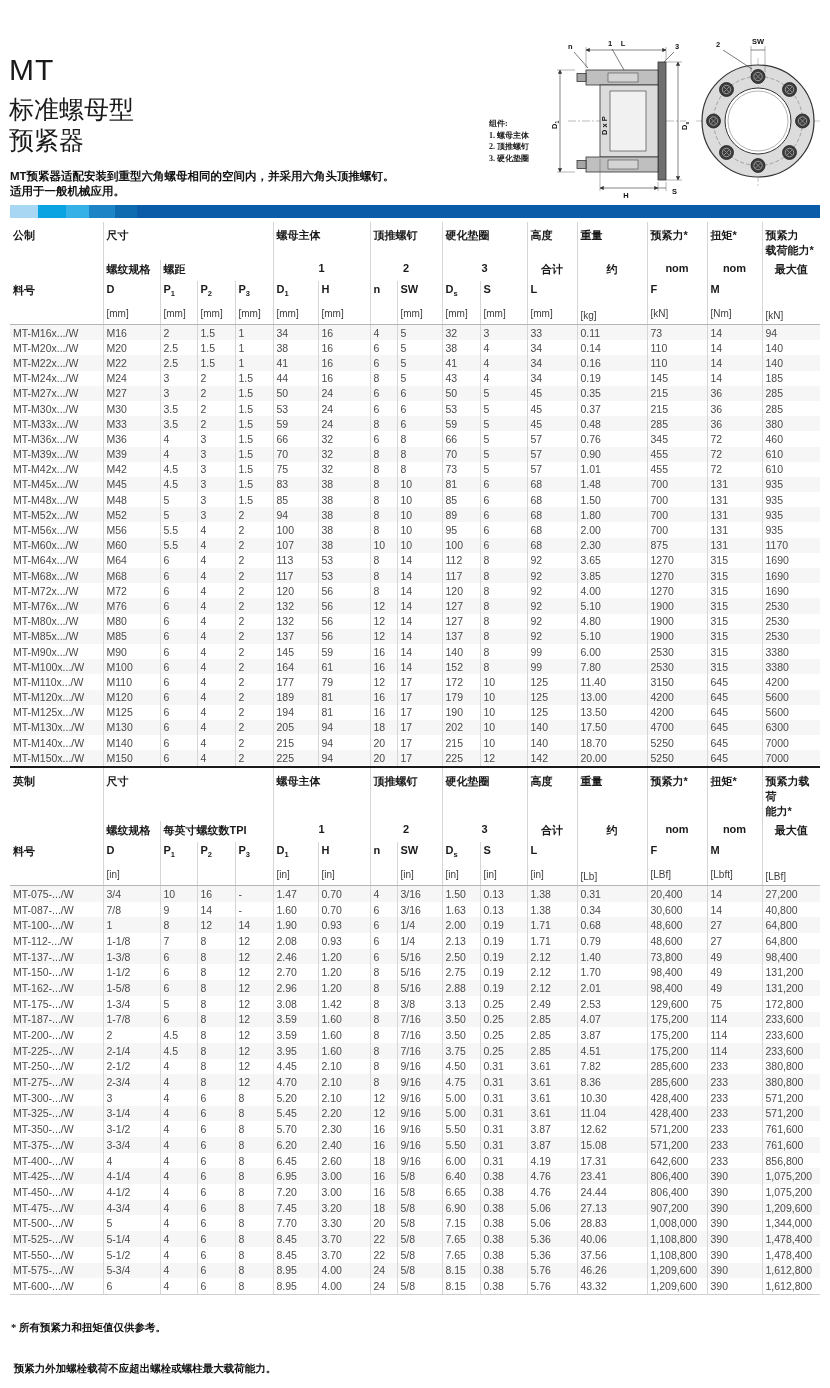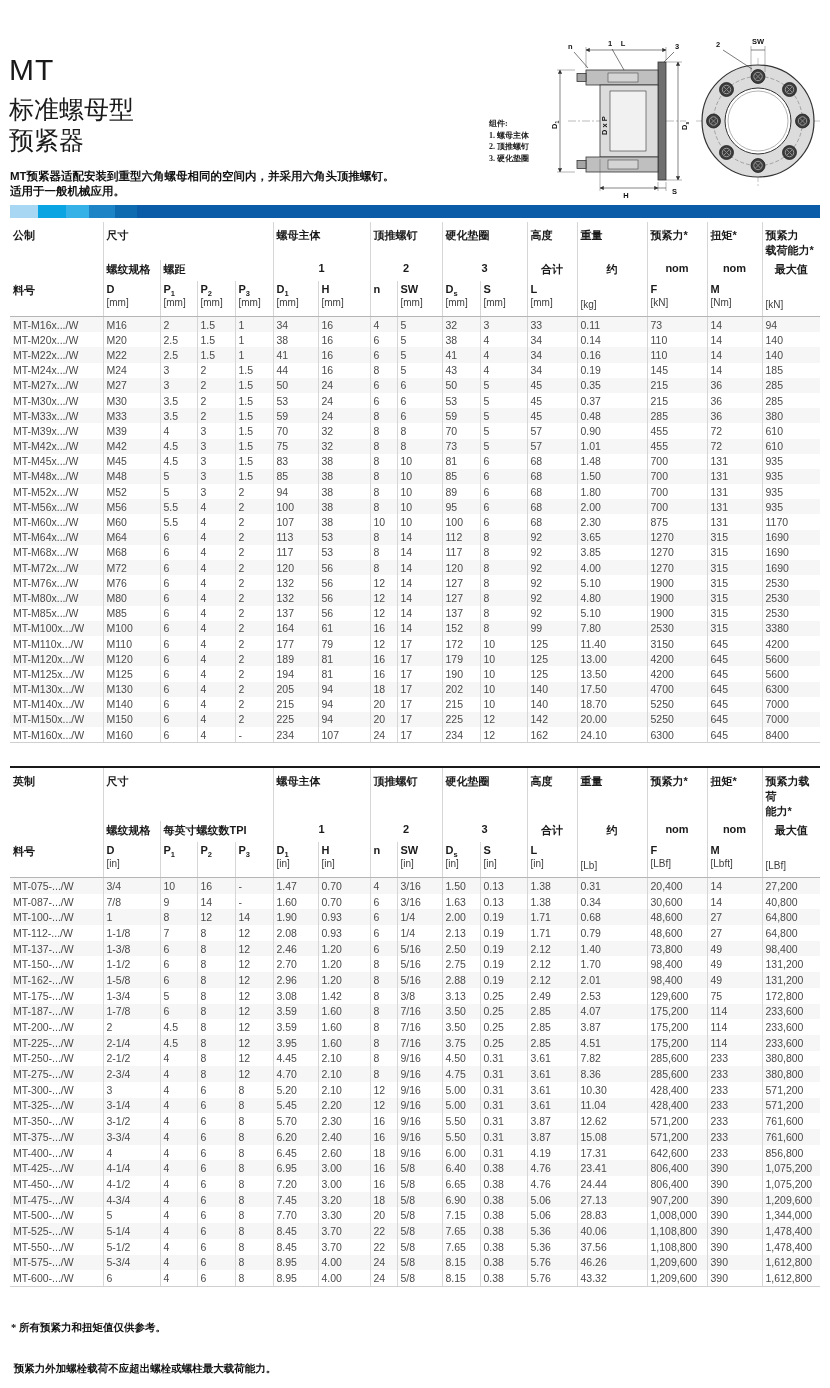--- a/index.html
+++ b/index.html
@@ -34,21 +34,21 @@
   table{border-collapse:collapse;table-layout:fixed;width:810px;background:#fff}
   .metric-pos{position:absolute;left:10px;top:222px}
   .imperial-pos{position:absolute;left:10px;top:766px}
   .imperial-pos table{border-top:2px solid #1a1a1a}
   th{text-align:left;vertical-align:top;padding:2px 3px;color:#1a1a1a;font-size:11px;font-weight:bold}
   th:not(:first-child),td:not(:first-child){border-left:1px solid #d6d6d6}
   tr.h1 th{padding-top:6px;height:19px}
   tr.h2 th{height:17px}
   tr.h3 th{height:30px;padding-bottom:3px;border-bottom:1px solid #b5b5b5}
   th.c{text-align:center}
-  .unit{display:block;font-weight:normal;font-size:10px;color:#3d3d3d;margin-top:2px}
+  .unit{display:block;font-weight:normal;font-size:10px;color:#3d3d3d;margin-top:13px}
   .hl{display:inline-block;min-height:12px}
   sub{font-size:7.5px;line-height:0}
   td{height:15.2px;font-size:10.5px;color:#4a4a4a;padding:0 3px;white-space:nowrap;overflow:hidden}
   .imperial-pos td{height:15.7px}
   tbody tr:nth-child(odd){background:#f6f6f6}
   tbody tr:last-child td{border-bottom:1px solid #cfcfcf}
 
   
   .notes{position:absolute;left:11px;top:1294px;font-family:"Liberation Serif",serif;
         font-size:10.5px;line-height:13.5px;font-weight:bold;color:#111;white-space:pre-wrap}
@@ -420,20 +420,38 @@
             <td>6</td>
             <td>59</td>
             <td>5</td>
             <td>45</td>
             <td>0.48</td>
             <td>285</td>
             <td>36</td>
             <td>380</td>
           </tr>
           <tr>
+            <td>MT-M36x.../W</td>
+            <td>M36</td>
+            <td>4</td>
+            <td>3</td>
+            <td>1.5</td>
+            <td>66</td>
+            <td>32</td>
+            <td>6</td>
+            <td>8</td>
+            <td>66</td>
+            <td>5</td>
+            <td>57</td>
+            <td>0.76</td>
+            <td>345</td>
+            <td>72</td>
+            <td>460</td>
+          </tr>
+          <tr>
             <td>MT-M39x.../W</td>
             <td>M39</td>
             <td>4</td>
             <td>3</td>
             <td>1.5</td>
             <td>70</td>
             <td>32</td>
             <td>8</td>
             <td>8</td>
             <td>70</td>
@@ -652,20 +670,38 @@
             <td>56</td>
             <td>12</td>
             <td>14</td>
             <td>137</td>
             <td>8</td>
             <td>92</td>
             <td>5.10</td>
             <td>1900</td>
             <td>315</td>
             <td>2530</td>
+          </tr>
+          <tr>
+            <td>MT-M90x.../W</td>
+            <td>M90</td>
+            <td>6</td>
+            <td>4</td>
+            <td>2</td>
+            <td>145</td>
+            <td>59</td>
+            <td>16</td>
+            <td>14</td>
+            <td>140</td>
+            <td>8</td>
+            <td>99</td>
+            <td>6.00</td>
+            <td>2530</td>
+            <td>315</td>
+            <td>3380</td>
           </tr>
           <tr>
             <td>MT-M100x.../W</td>
             <td>M100</td>
             <td>6</td>
             <td>4</td>
             <td>2</td>
             <td>164</td>
             <td>61</td>
             <td>16</td>

